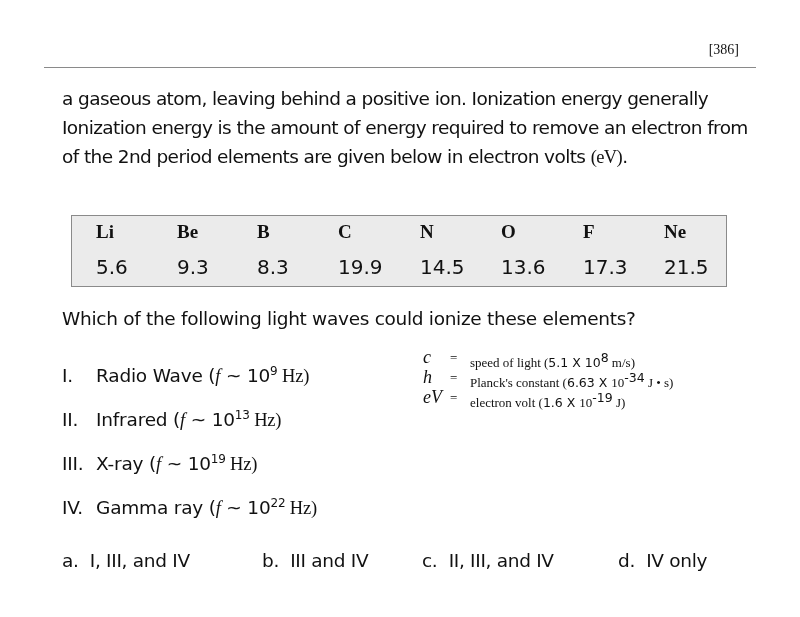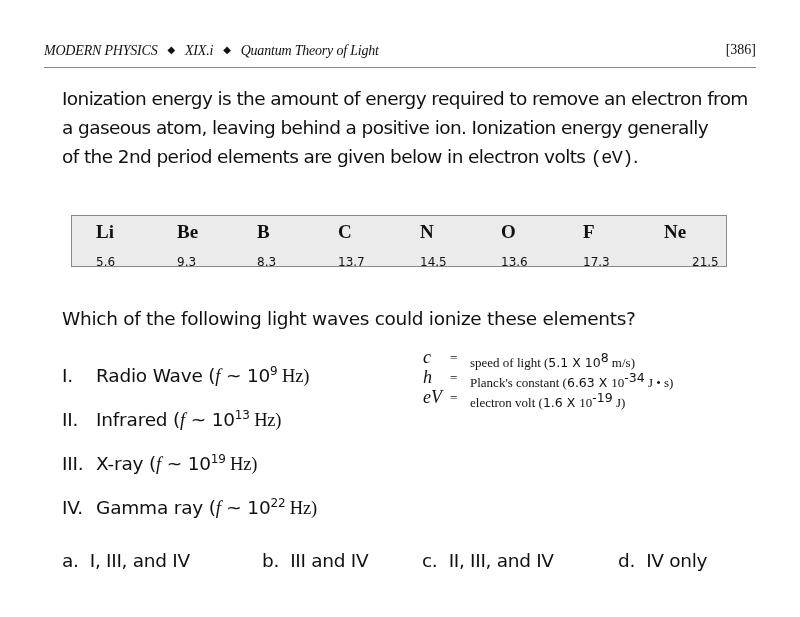--- a/index.html
+++ b/index.html
@@ -1,28 +1,28 @@
 <!DOCTYPE html>
 <html><head>
   <meta charset="utf-8">
   <style>
     html, body { margin: 0; padding: 0; background: #ffffff; }
     body { width: 800px; height: 617px; position: relative; overflow: hidden; color: #111; }
     .header { position: absolute; left: 44px; top: 40px; width: 712px; height: 22px; font-family: "Liberation Serif", serif; font-size: 14px; }
     .header .left { position: absolute; left: 0; top: 3px; font-style: italic; letter-spacing: -0.2px; }
     .header .sep { display: inline-block; margin: 0 10px; font-style: normal; font-size: 10px; vertical-align: 2px; }
-    .header .page { position: absolute; right: 0; top: 2px; padding-left: 15px; }
+    .header .page { position: absolute; right: 17px; top: 2px; padding-left: 15px; }
     .rule { position: absolute; left: 44px; top: 67px; width: 712px; height: 1px; background: #8a8a8a; }
     .intro { position: absolute; left: 62px; top: 84px; width: 690px; font-family: "DejaVu Sans", sans-serif; font-size: 18.5px; line-height: 29px; letter-spacing: -0.6px; }
     .intro p { margin: 0; }
-    .serif { font-family: Liberation Mono, monospace; }
-    .table-box { position: absolute; left: 71px; top: 215px; width: 656px; height: 52px; background: #ebebeb; border: 1px solid #8a8a8a; box-sizing: border-box; }
+    .serif { font-family: Liberation Serif, serif; }
+    .table-box { position: absolute; left: 71px; top: 215px; width: 656px; height: 72px; background: #ebebeb; border: 1px solid #8a8a8a; box-sizing: border-box; }
     .table-box .row { position: absolute; left: 0; width: 100%; height: 30px; }
     .table-box .row.hdr { top: 5px; font-family: "Liberation Serif", serif; font-weight: bold; font-size: 19px; }
-    .table-box .row.val { top: 39px; font-family: "DejaVu Sans", sans-serif; font-size: 12px; }
+    .table-box .row.val { top: 39px; font-family: "DejaVu Sans", sans-serif; font-size: 20px; }
     .table-box .cell { position: absolute; top: 0; }
     .question { position: absolute; left: 62px; top: 308px; font-family: "DejaVu Sans", sans-serif; font-size: 18.5px; letter-spacing: -0.3px; }
     .options { position: absolute; left: 62px; top: 348px; font-family: "DejaVu Sans", sans-serif; font-size: 18.5px; }
     .opt { position: absolute; left: 0; white-space: nowrap; letter-spacing: -0.2px; margin-top: 16px; }
     .opt .num { display: inline-block; width: 34px; }
     .opt .f { font-family: "Liberation Serif", serif; font-style: italic; }
     .opt .hz { font-family: "Liberation Serif", serif; }
     .opt sup { font-size: 12px; vertical-align: 7px; }
     .consts { position: absolute; left: 423px; top: 350px; font-family: "Liberation Serif", serif; font-size: 13px; }
     .const { position: absolute; left: 0; white-space: nowrap; height: 20px; }
@@ -31,53 +31,50 @@
     .const .desc { position: absolute; left: 47px; top: 0; }
     .const .num { font-family: "DejaVu Sans", sans-serif; font-size: 12.5px; }
     .const sup { font-size: 9px; vertical-align: 5px; }
     .answers { position: absolute; left: 62px; top: 550px; width: 700px; font-family: "DejaVu Sans", sans-serif; font-size: 18.5px; }
     .ans { position: absolute; top: 0; white-space: nowrap; letter-spacing: -0.3px; }
   </style>
 </head>
 <body>
 
 <div class="header">
-  <span class="left">
-    <span>MODERN PHYSICS</span><span class="sep">◆</span><span>XIX.i</span><span class="sep">◆</span><span>Quantum Theory of Light</span>
-  </span>
   <span class="page">[386]</span>
 </div>
 <div class="rule"></div>
 
 <div class="intro">
+  <p>a gaseous atom, leaving behind a positive ion.  Ionization energy generally</p>
   <p>Ionization energy is the amount of energy required to remove an electron from</p>
-  <p>a gaseous atom, leaving behind a positive ion.  Ionization energy generally</p>
   <p><span>of the 2nd period elements are given below in electron volts </span><span class="serif">(eV)</span><span>.</span></p>
 </div>
 
 <div class="table-box">
   <div class="row hdr">
     <span class="cell" style="left:24px">Li</span>
     <span class="cell" style="left:105px">Be</span>
     <span class="cell" style="left:185px">B</span>
     <span class="cell" style="left:266px">C</span>
     <span class="cell" style="left:348px">N</span>
     <span class="cell" style="left:429px">O</span>
     <span class="cell" style="left:511px">F</span>
     <span class="cell" style="left:592px">Ne</span>
   </div>
   <div class="row val">
     <span class="cell" style="left:24px">5.6</span>
     <span class="cell" style="left:105px">9.3</span>
     <span class="cell" style="left:185px">8.3</span>
-    <span class="cell" style="left:266px">13.7</span>
+    <span class="cell" style="left:266px">19.9</span>
     <span class="cell" style="left:348px">14.5</span>
     <span class="cell" style="left:429px">13.6</span>
     <span class="cell" style="left:511px">17.3</span>
-    <span class="cell" style="left:620px">21.5</span>
+    <span class="cell" style="left:592px">21.5</span>
   </div>
 </div>
 
 <div class="question">Which of the following light waves could ionize these elements?</div>
 
 <div class="options">
   <div class="opt" style="top:0px">
     <span class="num">I.</span><span>Radio Wave (</span><span class="f">f</span><span> ~ 10</span><sup>9</sup><span class="hz"> Hz)</span>
   </div>
   <div class="opt" style="top:44px">

